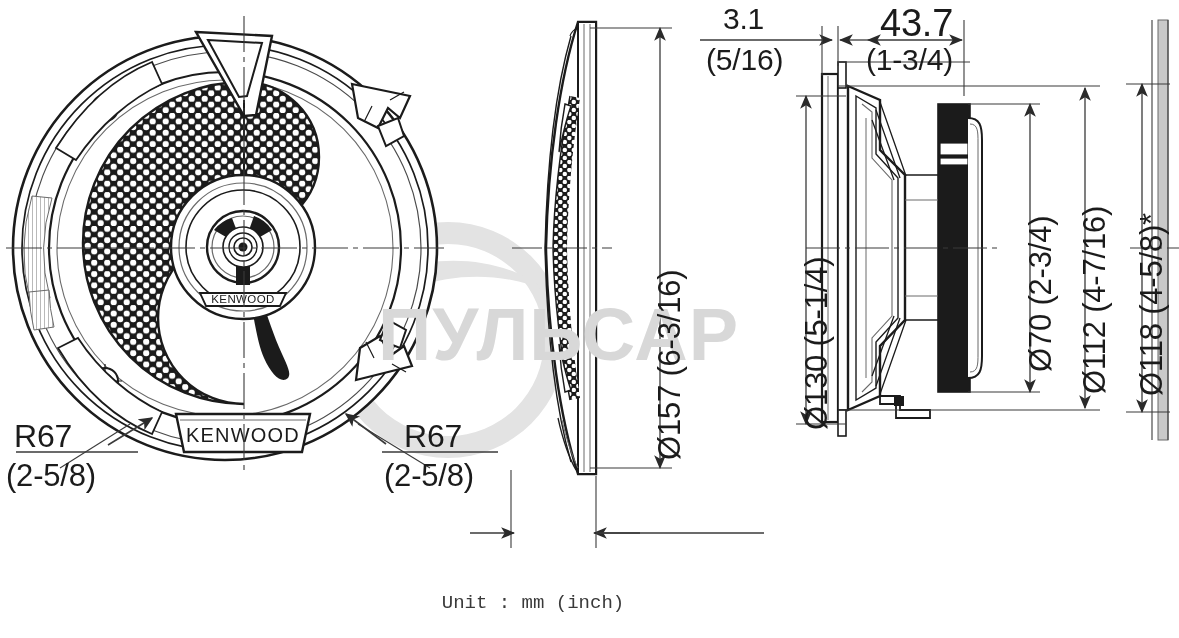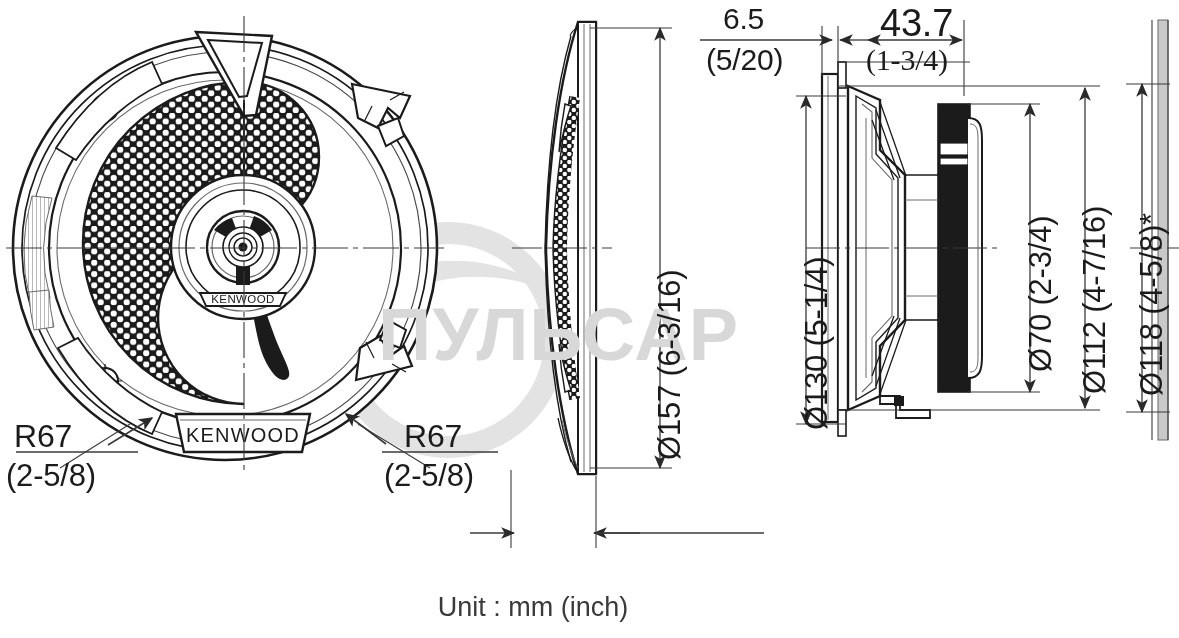--- a/index.html
+++ b/index.html
@@ -35,23 +35,23 @@
   .vert {
     transform-origin: 0 0;
     transform: rotate(-90deg);
   }
   .unit-caption {
     position: absolute;
     left: 0;
     top: 592px;
     width: 1066px;
     text-align: center;
-    font-size: 27px;
+    font-size: 19px;
     color: #3a3a3a;
-    font-family: Liberation Sans, sans-serif;
+    font-family: Liberation Mono, monospace;
   }
   .wm {
     position: absolute;
     pointer-events: none;
     user-select: none;
   }
   .wm-text {
     left: 378px;
     top: 292px;
     font-size: 74px;
@@ -305,25 +305,25 @@
   </svg>
 
   <div class="wm wm-text">ПУЛЬСАР</div>
 
   <div class="dim-text" style="left:14px; top:418px; font-size:32px;">R67</div>
   <div class="dim-text" style="left:6px; top:458px; font-size:31px;">(2-5/8)</div>
 
   <div class="dim-text" style="left:404px; top:418px; font-size:32px;">R67</div>
   <div class="dim-text" style="left:384px; top:458px; font-size:31px;">(2-5/8)</div>
 
-  <div class="dim-text" style="left:723px; top:2px; font-size:30px;">6.5</div>
-  <div class="dim-text" style="left:706px; top:43px; font-size:30px;">(5/20)</div>
+  <div class="dim-text" style="left:723px; top:2px; font-size:30px;">3.1</div>
+  <div class="dim-text" style="left:706px; top:43px; font-size:30px;">(5/16)</div>
 
   <div class="dim-text" style="left:880px; top:2px; font-size:38px;">43.7</div>
-  <div class="dim-text" style="left:866px; top:43px; font-size:30px;font-family:Liberation Serif, serif;">(1-3/4)</div>
+  <div class="dim-text" style="left:866px; top:43px; font-size:30px;">(1-3/4)</div>
 
 
   <div class="dim-text vert" style="left:652px; top:460px; font-size:31px;">Ø157 (6-3/16)</div>
 
   <div class="dim-text vert" style="left:799px; top:430px; font-size:31px;">Ø130 (5-1/4)</div>
 
   <div class="dim-text vert" style="left:1023px; top:372px; font-size:31px;">Ø70 (2-3/4)</div>
 
   <div class="dim-text vert" style="left:1077px; top:394px; font-size:31px;">Ø112 (4-7/16)</div>
 

